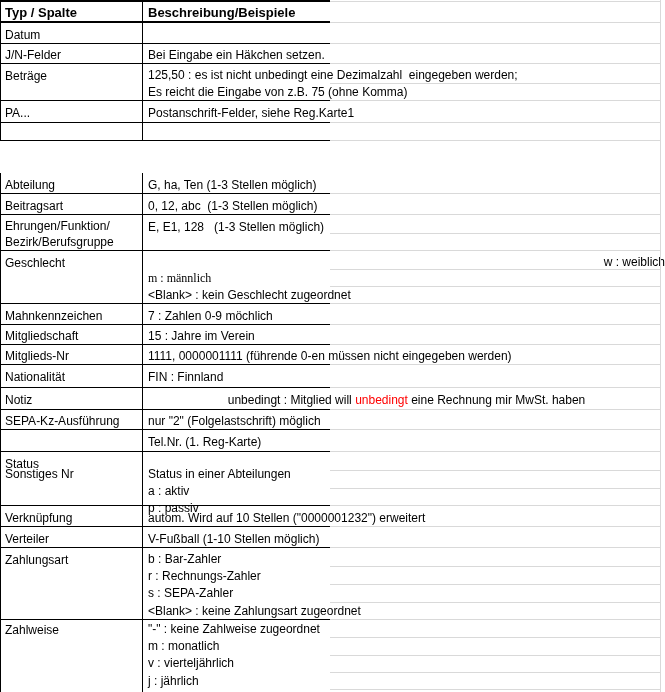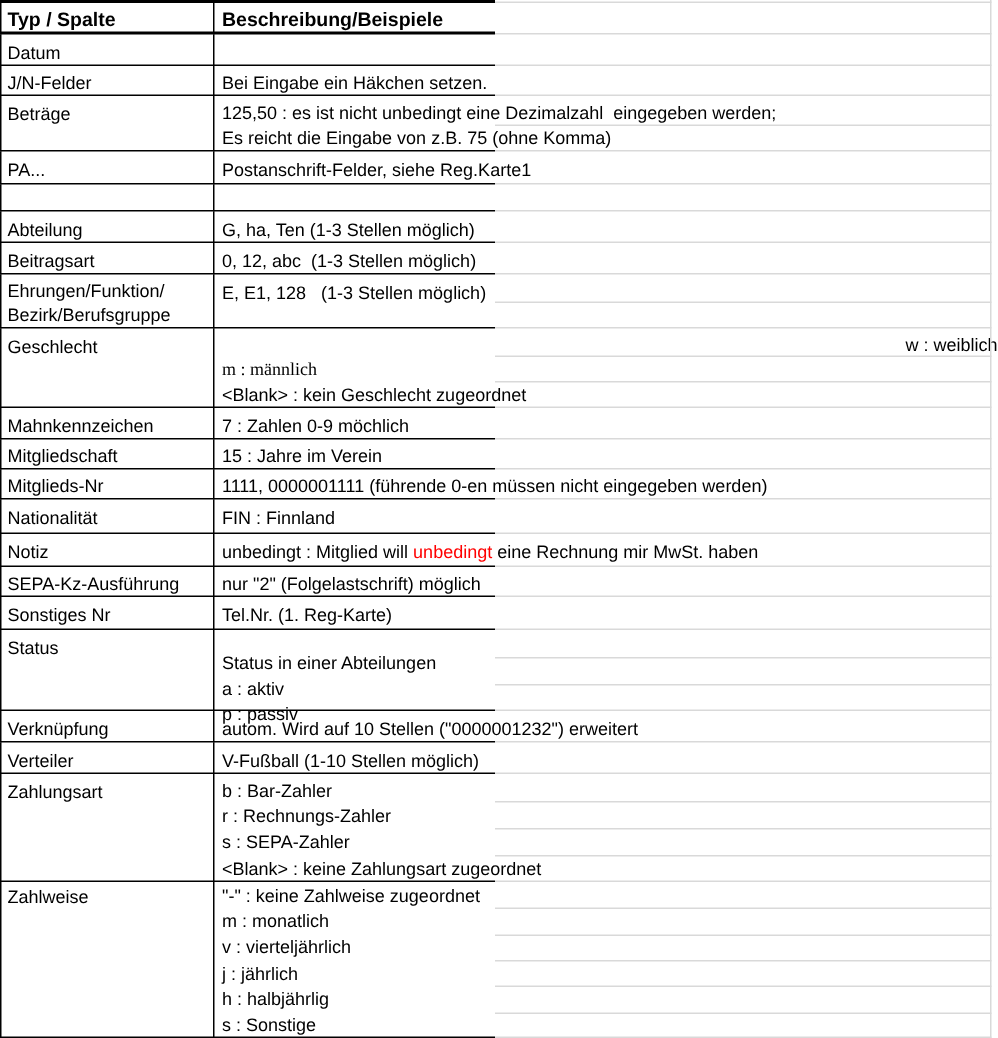--- a/index.html
+++ b/index.html
@@ -84,21 +84,21 @@
         </div>
         <div class="hline black" style="bottom: 0px;"></div>
         <div class="hline gray" style="bottom: 0px;"></div>
       </div>
       <div class="row" style="height: 18px;">
         <div class="cell label"></div>
         <div class="cell desc"></div>
         <div class="hline black" style="bottom: 0px;"></div>
         <div class="hline gray" style="bottom: 0px;"></div>
       </div>
-      <div class="row" style="height: 21px;">
+      <div class="row" style="height: 21px; margin-top: 32px;">
         <div class="cell label">
           <div class="line" style="line-height: 18px;">Abteilung</div>
         </div>
         <div class="cell desc">
           <div class="line" style="line-height: 18px;">G, ha, Ten (1-3 Stellen möglich)</div>
         </div>
         <div class="hline black" style="bottom: 0px;"></div>
         <div class="hline gray" style="bottom: 0px;"></div>
       </div>
       <div class="row" style="height: 21px;">
@@ -175,38 +175,38 @@
           <div class="line" style="line-height: 18px;">FIN : Finnland</div>
         </div>
         <div class="hline black" style="bottom: 0px;"></div>
         <div class="hline gray" style="bottom: 0px;"></div>
       </div>
       <div class="row" style="height: 22px;">
         <div class="cell label">
           <div class="line" style="line-height: 18px;">Notiz</div>
         </div>
         <div class="cell desc">
-          <div class="line" style="line-height: 18px;"><span>unbedingt : Mitglied will </span><span class="red">unbedingt</span><span> eine Rechnung mir MwSt. haben</span></div>
+          <div class="line" style="line-height: 18px; text-align: center;"><span>unbedingt : Mitglied will </span><span class="red">unbedingt</span><span> eine Rechnung mir MwSt. haben</span></div>
         </div>
         <div class="hline black" style="bottom: 0px;"></div>
         <div class="hline gray" style="bottom: 0px;"></div>
       </div>
       <div class="row" style="height: 20px;">
         <div class="cell label">
           <div class="line" style="line-height: 17.5px;">SEPA-Kz-Ausführung</div>
         </div>
         <div class="cell desc">
           <div class="line" style="line-height: 17.5px;">nur "2" (Folgelastschrift) möglich</div>
         </div>
         <div class="hline black" style="bottom: 0px;"></div>
         <div class="hline gray" style="bottom: 0px;"></div>
       </div>
       <div class="row" style="height: 22px;">
         <div class="cell label">
-          <div class="line" style="line-height: 18px;">Sonstiges Nr</div>
+          <div class="line" style="line-height: 18px; margin-top: 32px;">Sonstiges Nr</div>
         </div>
         <div class="cell desc">
           <div class="line" style="line-height: 18px;">Tel.Nr. (1. Reg-Karte)</div>
         </div>
         <div class="hline black" style="bottom: 0px;"></div>
         <div class="hline gray" style="bottom: 0px;"></div>
       </div>
       <div class="row" style="height: 54px;">
         <div class="cell label">
           <div class="line" style="line-height: 18px;">Status</div>

